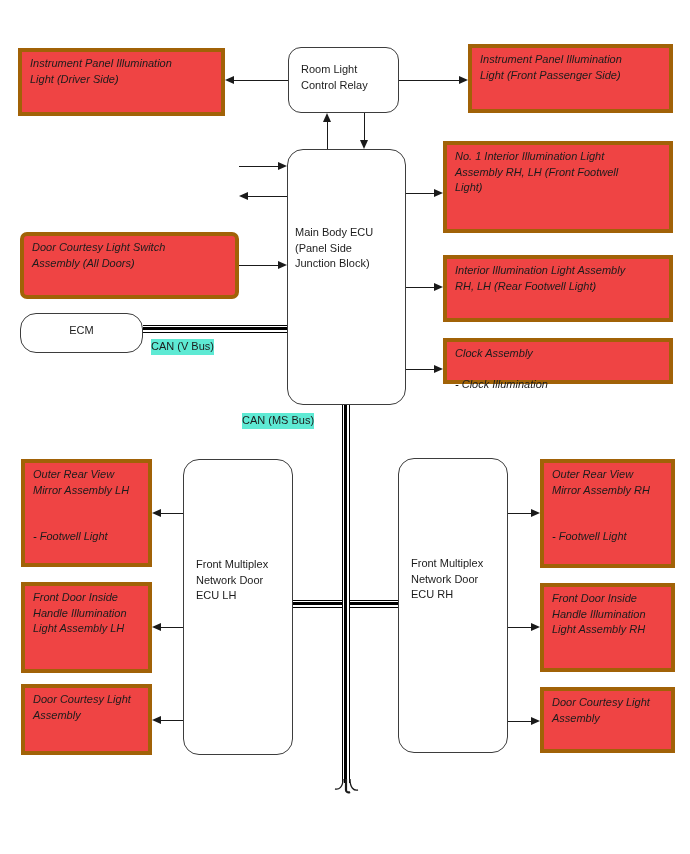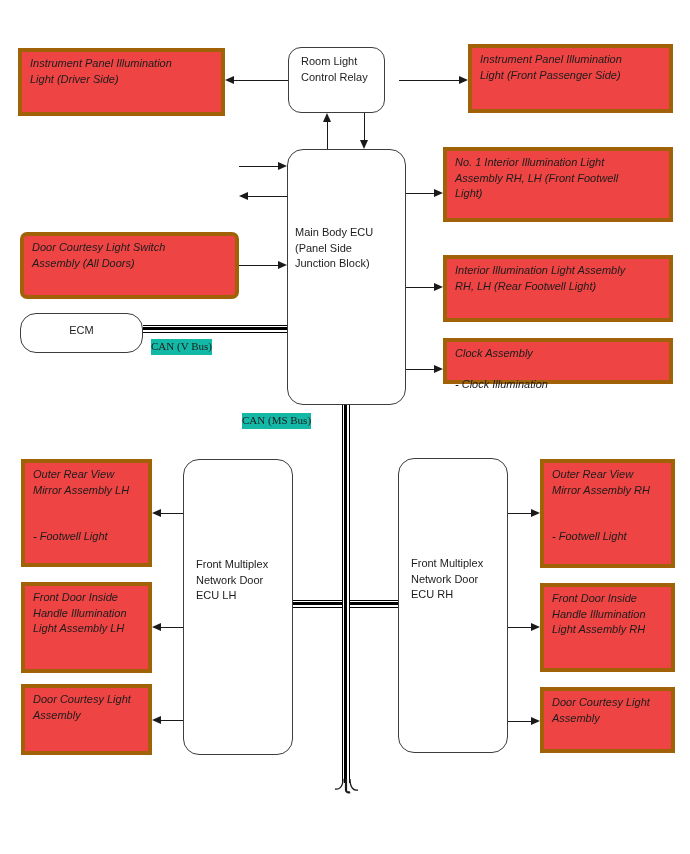--- a/index.html
+++ b/index.html
@@ -42,47 +42,47 @@
     background:linear-gradient(to bottom,
       #000 0,#000 1px,#fff 1px,#fff 2.5px,
       #000 2.5px,#000 5.5px,#fff 5.5px,#fff 7px,#000 7px,#000 8px);
   }
   .bus-v{
     position:absolute;width:8px;
     background:linear-gradient(to right,
       #000 0,#000 1px,#fff 1px,#fff 2.5px,
       #000 2.5px,#000 5.5px,#fff 5.5px,#fff 7px,#000 7px,#000 8px);
   }
-  .label{position:absolute;white-space:pre-line;background:#14b8a6;font-family:Liberation Serif, serif;}
+  .label{position:absolute;white-space:pre-line;background:#5eead4;}
 </style>
 </head>
 <body>
 
 <div id="canvas">
 
   <div class="box" style="left:18px;top:48px;width:207px;height:68px;">Instrument Panel Illumination
 Light (Driver Side)</div>
 
-  <div class="rbox" style="left:288px;top:47px;width:97px;height:66px;padding:6px 6px 0 12px;border-radius:13px;">Room Light
+  <div class="rbox" style="left:288px;top:47px;width:111px;height:66px;padding:14px 6px 0 12px;border-radius:13px;">Room Light
 Control Relay</div>
 
   <div class="box" style="left:468px;top:44px;width:205px;height:69px;">Instrument Panel Illumination
 Light (Front Passenger Side)</div>
 
 
   <div class="box" style="left:20px;top:232px;width:219px;height:67px;border-radius:7px;">Door Courtesy Light Switch
 Assembly (All Doors)</div>
 
   <div class="rbox" style="left:20px;top:313px;width:123px;height:40px;padding-top:9px;text-align:center;border-radius:16px;">ECM</div>
 
   <div class="rbox" style="left:287px;top:149px;width:119px;height:256px;padding:75px 4px 0 7px;border-radius:16px;">Main Body ECU
 (Panel Side
 Junction Block)</div>
 
-  <div class="box" style="left:443px;top:147px;width:230px;height:75px;">No. 1 Interior Illumination Light
+  <div class="box" style="left:443px;top:141px;width:230px;height:92px;">No. 1 Interior Illumination Light
 Assembly RH, LH (Front Footwell
 Light)</div>
 
   <div class="box" style="left:443px;top:255px;width:230px;height:67px;">Interior Illumination Light Assembly
 RH, LH (Rear Footwell Light)</div>
 
   <div class="box" style="left:443px;top:338px;width:230px;height:46px;">Clock Assembly
 
 - Clock Illumination</div>
 

